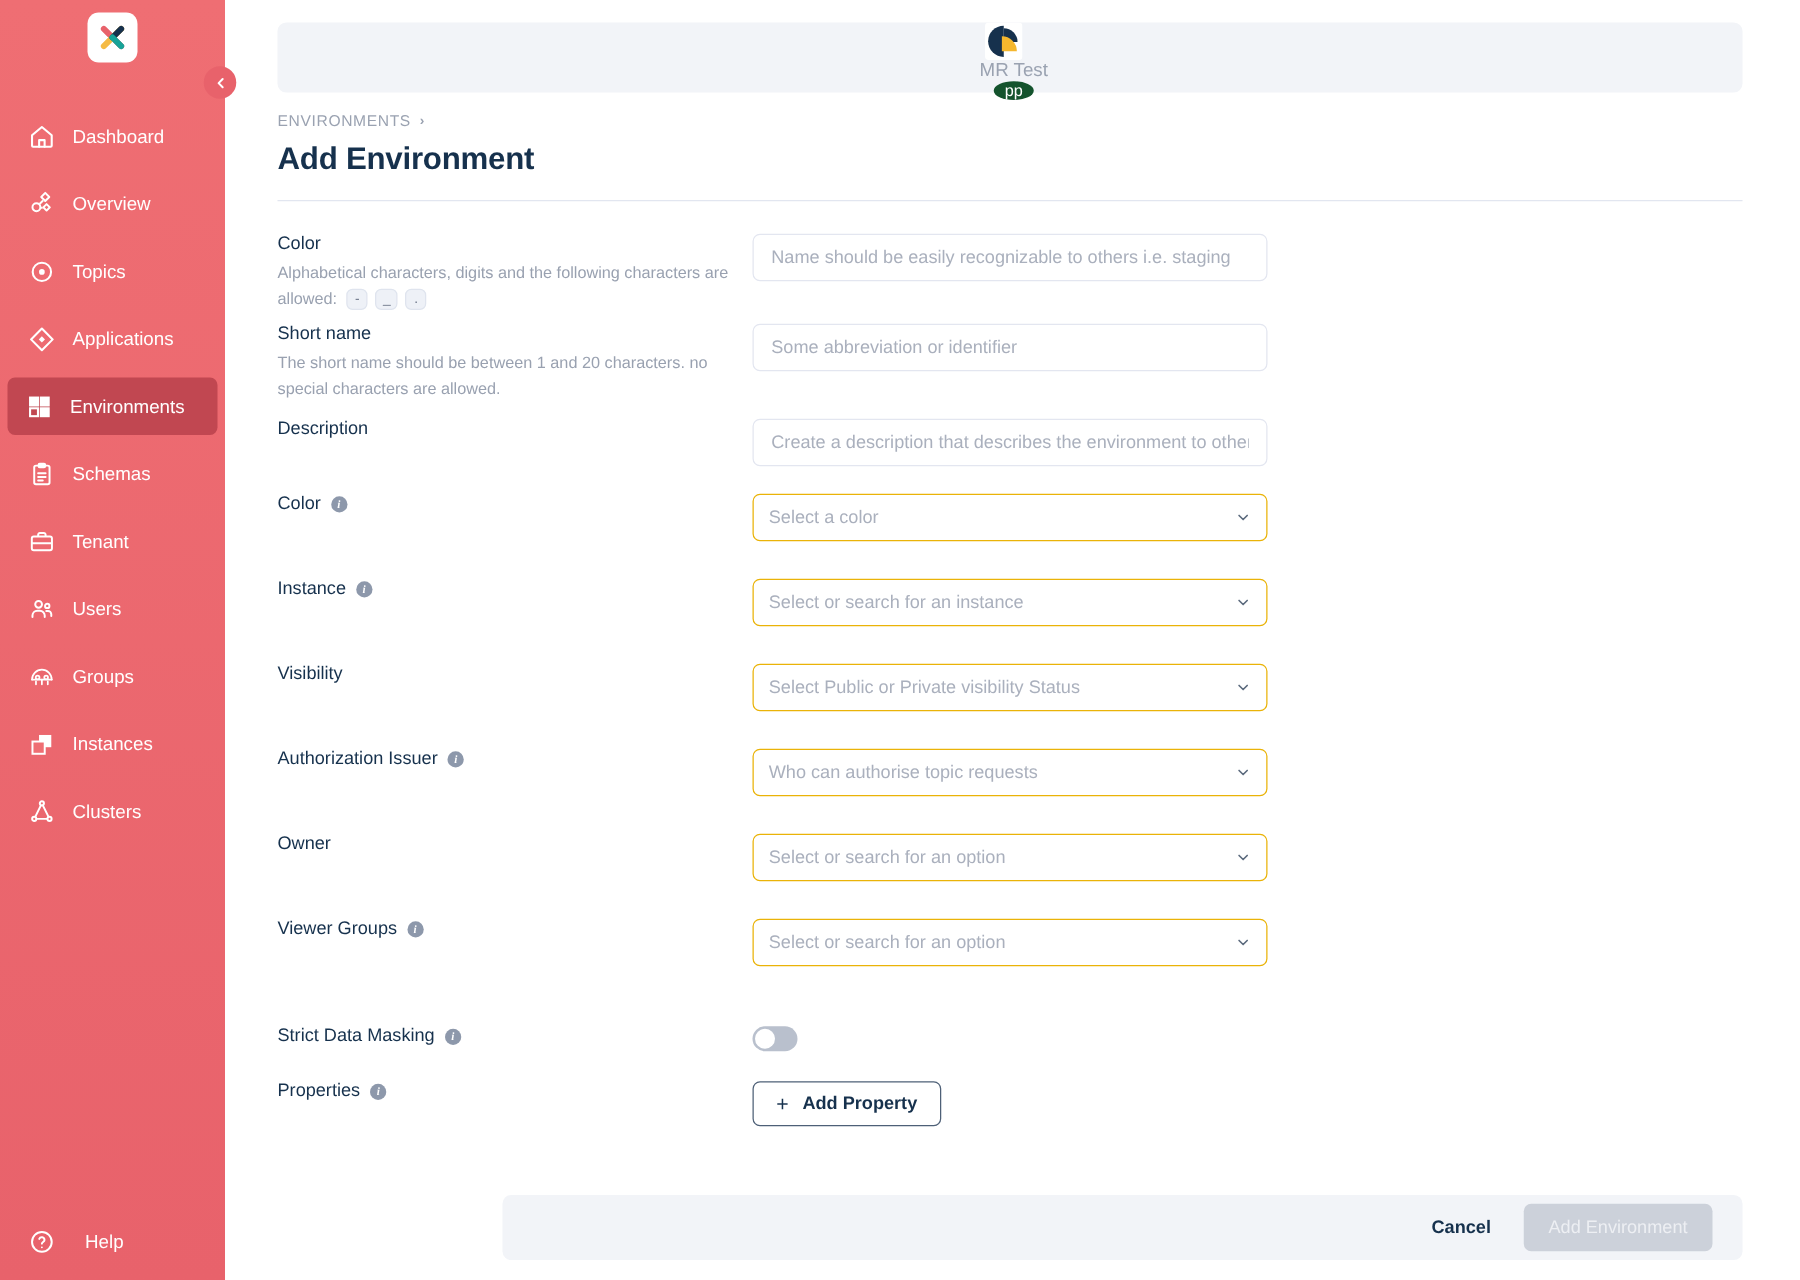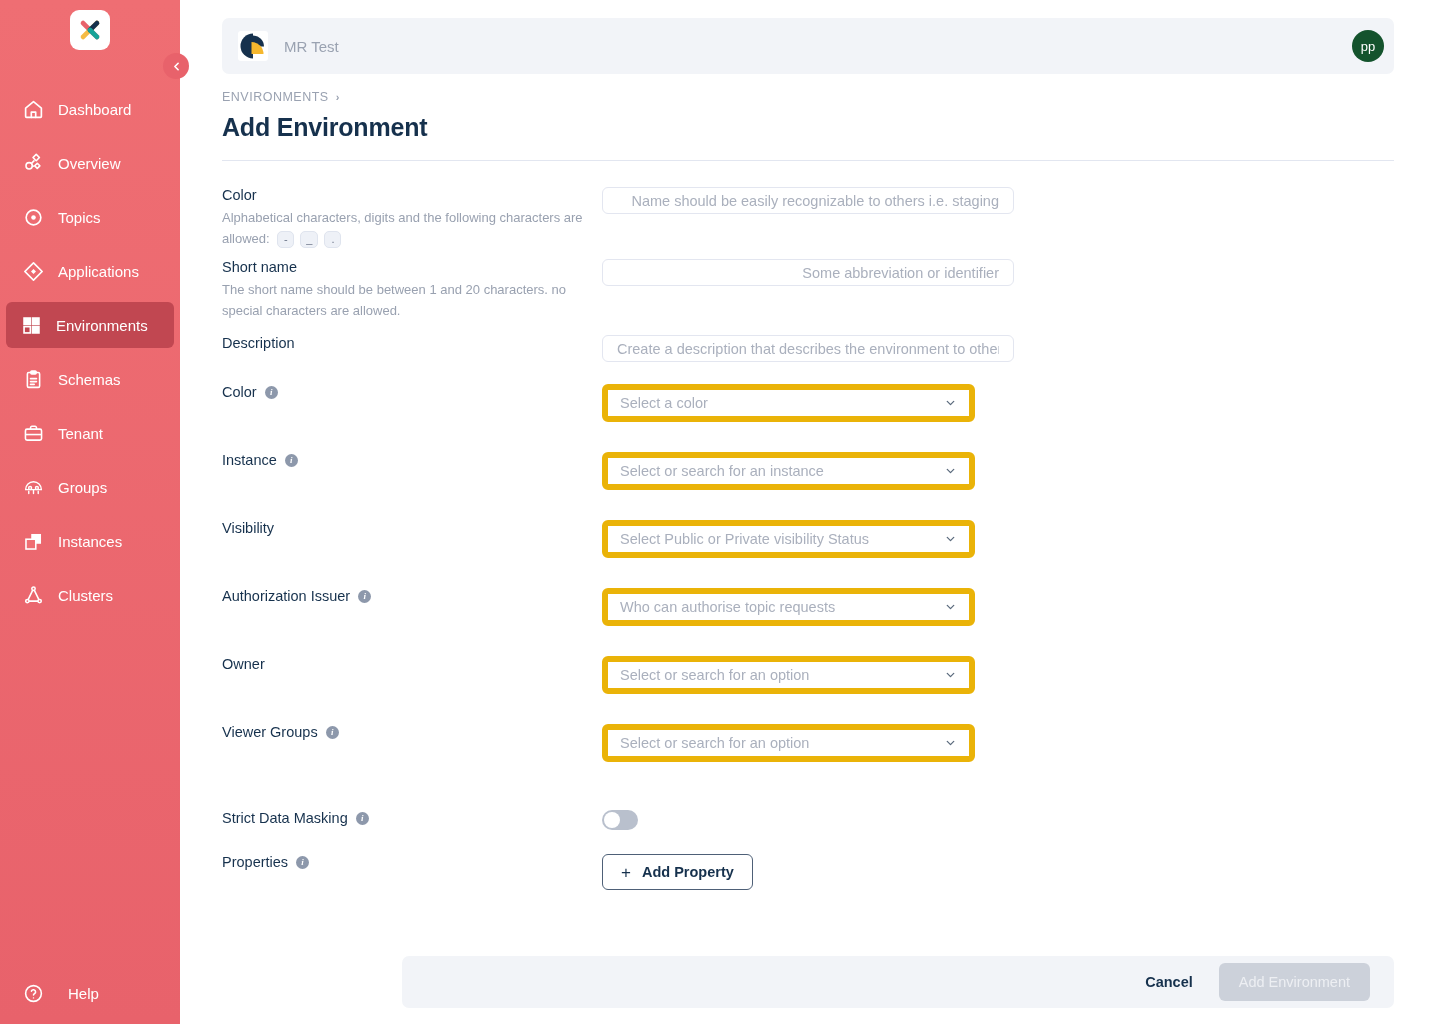--- a/index.html
+++ b/index.html
@@ -49,20 +49,21 @@
   }
 
   
   .main { flex: 1; height: 1024px; position: relative; background: #fff;
           padding: 18px 46px 0 42px; overflow: hidden; }
 
   .topbar {
     height: 56px; background: #f2f4f8; border-radius: 7px;
     display: flex; align-items: center; padding: 0 10px 0 16px;
     margin-bottom: 16px;
+    flex-direction: column;
   }
   .tenant-logo { width: 30px; height: 30px; flex: 0 0 30px; margin-right: 16px; }
   .tenant-name { color: #9aa2b1; font-size: 15px; flex: 1; }
   .avatar {
     width: 32px; height: 32px; border-radius: 50%; background: #14532d;
     color: #fff; font-size: 13px; display: flex; align-items: center;
     justify-content: center; cursor: pointer;
   }
 
   .breadcrumb { display: flex; align-items: center; gap: 7px; margin-top: 14px; }
@@ -100,30 +101,29 @@
     color: #6c7689; font-size: 11px; line-height: 1;
   }
   .info-ico {
     width: 13px; height: 13px; flex: 0 0 13px; border-radius: 50%;
     background: #8d98ab; color: #fff; font-size: 9px; font-weight: bold;
     display: inline-flex; align-items: center; justify-content: center;
     cursor: pointer; font-style: italic; font-family: "Liberation Serif", serif;
   }
 
   .inp {
-    width: 412px; height: 27px; border: 1px solid #e3e6f0;
+    width: 412px; height: 38px; border: 1px solid #e3e6f0;
     border-radius: 6px; background: #fff; padding: 0 14px;
     font-size: 14.5px; color: #16314d; font-family: "Liberation Sans", sans-serif;
     outline: none;
-    text-align: right;
   }
   .inp::placeholder { color: #aab0bd; }
 
   .sel {
-    width: 373px; height: 38px; border: 6px solid #eab308;
+    width: 412px; height: 38px; border: 1px solid #eab308;
     border-radius: 6px; background: #fff; padding: 0 34px 0 12px;
     display: flex; align-items: center; position: relative; cursor: pointer;
   }
   .sel-text { font-size: 14.5px; color: #aab0bd; }
   .caret {
     position: absolute; right: 12px; top: 50%; transform: translateY(-50%);
     width: 13px; height: 13px;
   }
   .caret svg { width: 13px; height: 13px; display: block; }
 
@@ -266,20 +266,31 @@
         <span class="nav-ico">
           <svg viewBox="0 0 24 24" fill="none" stroke="#fff" stroke-width="1.8" stroke-linejoin="round">
             <rect x="2.8" y="7" width="18.4" height="12.6" rx="1.8"></rect>
             <path d="M8.6 7V5.4a1.6 1.6 0 0 1 1.6-1.6h3.6a1.6 1.6 0 0 1 1.6 1.6V7"></path>
             <path d="M2.8 13.2h18.4"></path>
           </svg>
         </span>
         <span>Tenant</span>
       </div>
 
+      <div class="nav-item">
+        <span class="nav-ico">
+          <svg viewBox="0 0 24 24" fill="none" stroke="#fff" stroke-width="1.8" stroke-linecap="round">
+            <circle cx="9" cy="7.4" r="3.1"></circle>
+            <path d="M3.4 19v-1.3A4.4 4.4 0 0 1 7.8 13.3h2.4a4.4 4.4 0 0 1 4.4 4.4V19"></path>
+            <circle cx="16.9" cy="8.8" r="2"></circle>
+            <path d="M16 13.4h1.6a3 3 0 0 1 3 3V18"></path>
+          </svg>
+        </span>
+        <span>Users</span>
+      </div>
 
       <div class="nav-item">
         <span class="nav-ico">
           <svg viewBox="0 0 24 24" fill="none" stroke="#fff" stroke-width="1.6" stroke-linecap="round">
             <path d="M3 14.4a9 9 0 0 1 18 0"></path>
             <circle cx="8.1" cy="12.6" r="1.7"></circle>
             <circle cx="15.9" cy="12.6" r="1.7"></circle>
             <path d="M3 14.4h18"></path>
             <path d="M6.6 16.2v2.6M17.4 16.2v2.6"></path>
             <path d="M12 14.4v4.4"></path>

